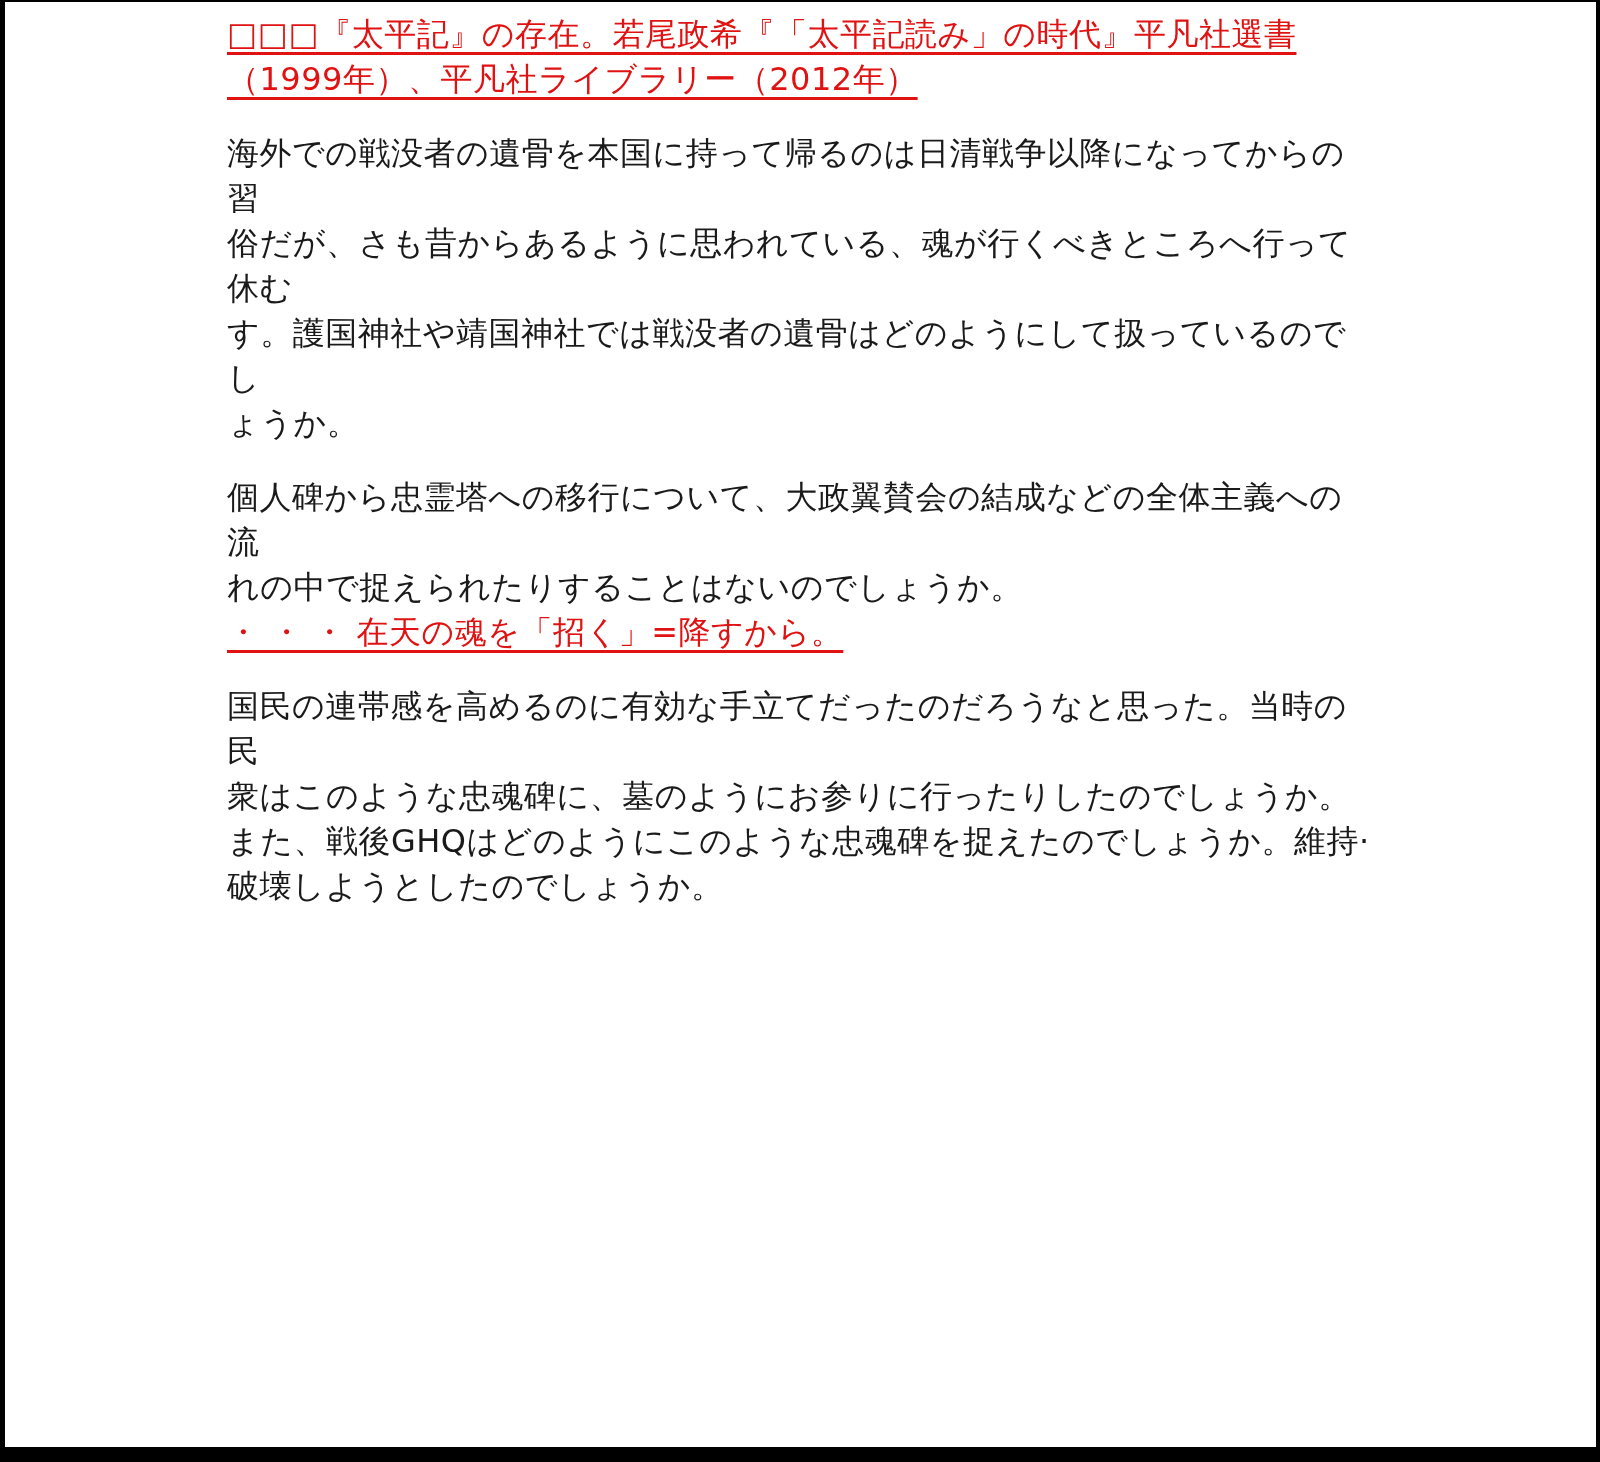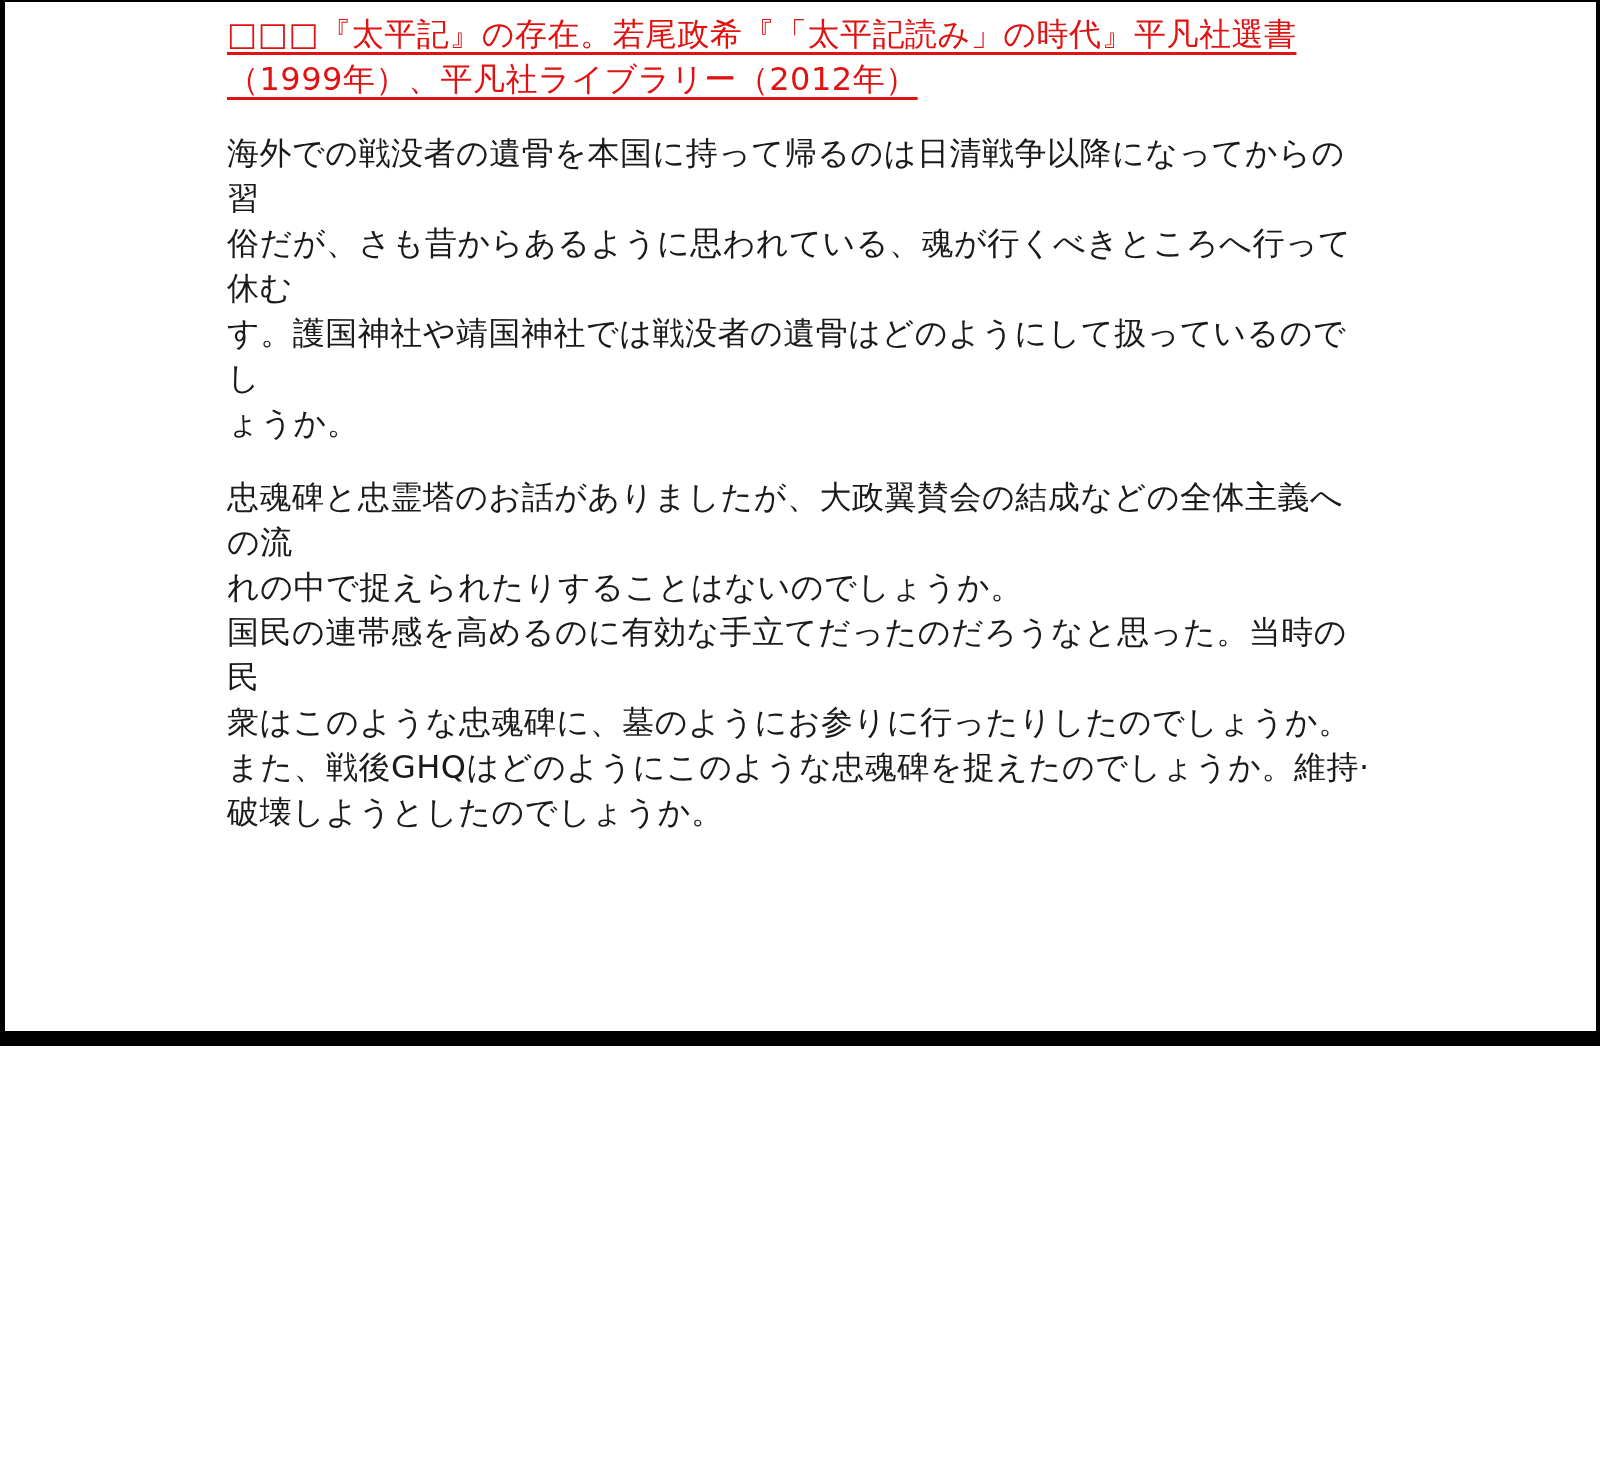--- a/index.html
+++ b/index.html
@@ -3,21 +3,21 @@
 <meta charset="utf-8">
 <style>
   html, body {
     margin: 0;
     padding: 0;
     background: #ffffff;
   }
   .page {
     position: relative;
     width: 1600px;
-    height: 1046px;
+    height: 1462px;
     box-sizing: border-box;
     background: #ffffff;
     border-top: 2px solid #000000;
     border-left: 5px solid #000000;
     border-right: 4px solid #000000;
     border-bottom: 15px solid #000000;
     overflow: hidden;
   }
   .content {
     box-sizing: border-box;
@@ -52,25 +52,26 @@
 
     <p class="para annotation">□□□『太平記』の存在。若尾政希『「太平記読み」の時代』平凡社選書
 （1999年）、平凡社ライブラリー（2012年）</p>
 
 
     <p class="para">海外での戦没者の遺骨を本国に持って帰るのは日清戦争以降になってからの習
 俗だが、さも昔からあるように思われている、魂が行くべきところへ行って休む
 す。護国神社や靖国神社では戦没者の遺骨はどのようにして扱っているのでし
 ょうか。</p>
 
-    <p class="para tight">忠魂碑と忠霊塔のお話がありましたが、大政翼賛会の結成などの全体主義への流
+    <p class="para tight">個人碑から忠霊塔への移行について、大政翼賛会の結成などの全体主義への流
 れの中で捉えられたりすることはないのでしょうか。</p>
 
 
 
+    <p class="para annotation">・ ・ ・ 在天の魂を「招く」=降すから。</p>
 
     <p class="para tight">国民の連帯感を高めるのに有効な手立てだったのだろうなと思った。当時の民
 衆はこのような忠魂碑に、墓のようにお参りに行ったりしたのでしょうか。
 また、戦後GHQはどのようにこのような忠魂碑を捉えたのでしょうか。維持·
 破壊しようとしたのでしょうか。</p>
 
   </div>
 </div>
 
 </body></html>

